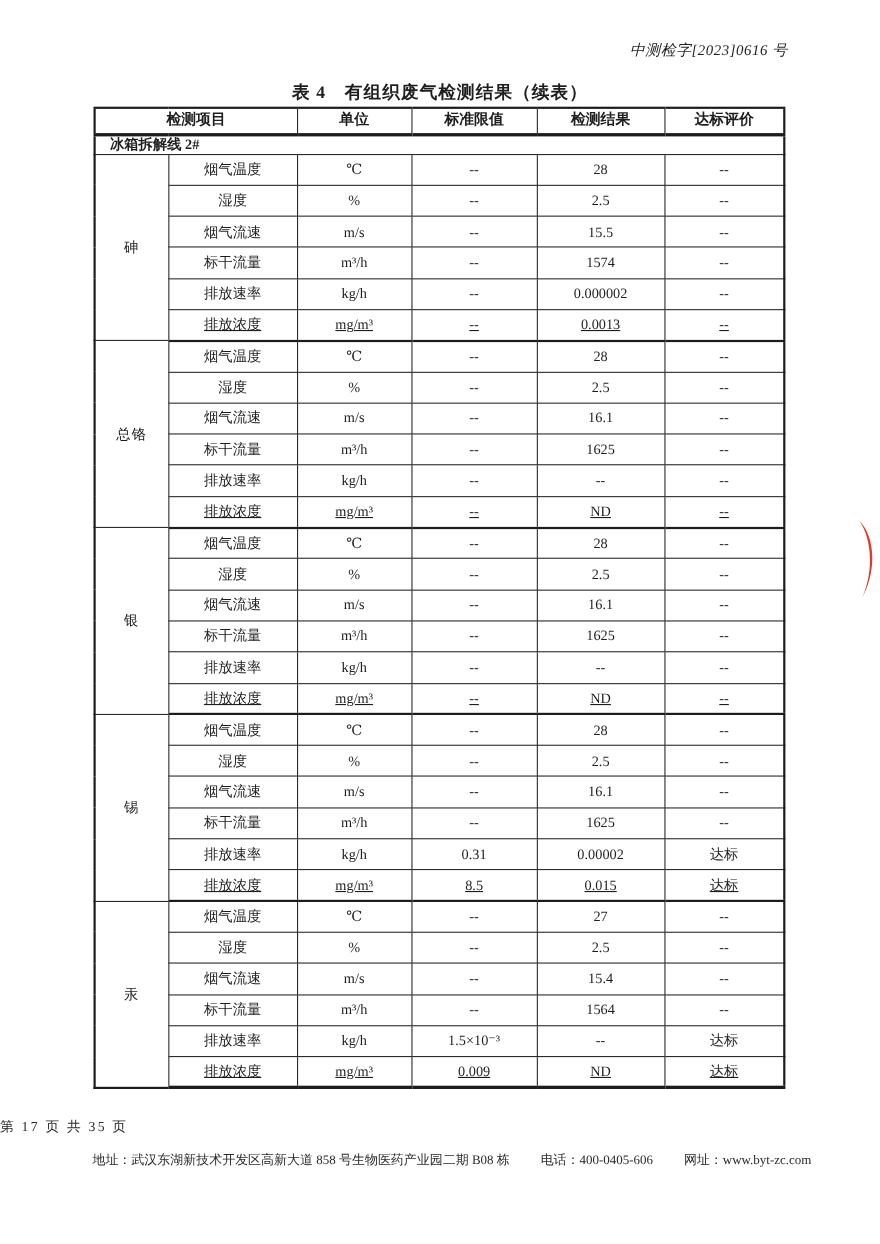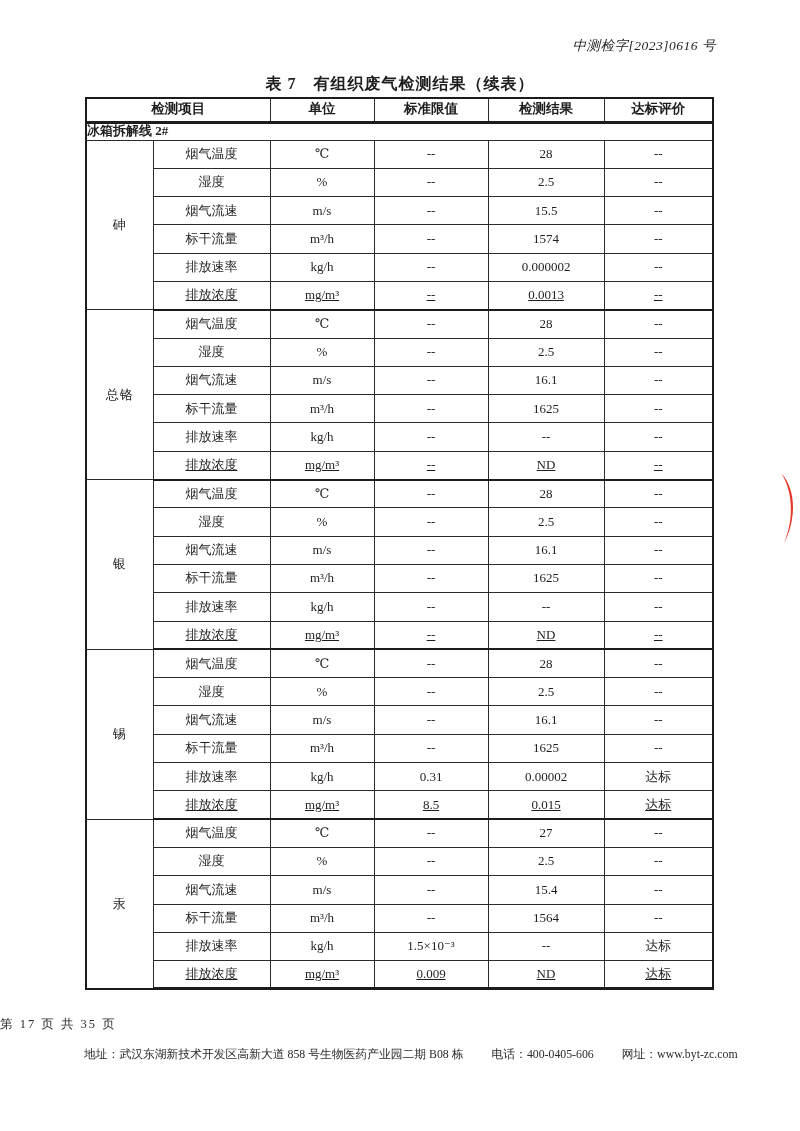--- a/index.html
+++ b/index.html
@@ -50,21 +50,21 @@
     height: 24px;
     font-weight: bold;
     font-size: 13.5px;
     border-top: 2px solid #1c1c1c;
     border-bottom: 3px solid #1c1c1c;
   }
   tr.section-row td {
     height: 18px;
     text-align: left;
     font-weight: bold;
-    padding-left: 0;
+    padding-left: 13px;
     border-bottom: 1.5px solid #2b2b2b;
   }
   tr.body-row td { height: 28.3px; font-size: 13px; }
   tr.group-end td { border-bottom: 2px solid #1c1c1c; text-decoration: underline; }
   td.group-cell { font-size: 13.5px; letter-spacing: 1px; }
   tr.last-row td { border-bottom: 3px solid #1c1c1c; }
   .page-footer {
     position: absolute;
     top: 1016px;
     left: 0;
@@ -92,21 +92,21 @@
     top: 473px;
     width: 18px;
     height: 72px;
   }
 </style>
 </head>
 <body>
 
 <div class="doc-number">中测检字[2023]0616 号</div>
 
-<div class="doc-title">表 7　有组织废气检测结果（续表）</div>
+<div class="doc-title">表 4　有组织废气检测结果（续表）</div>
 
 <table class="report">
   <colgroup>
     <col style="width:67px">
       <col style="width:117px">
       <col style="width:104px">
     <col style="width:114px">
       <col style="width:116px">
       <col style="width:109px">
   </colgroup>

